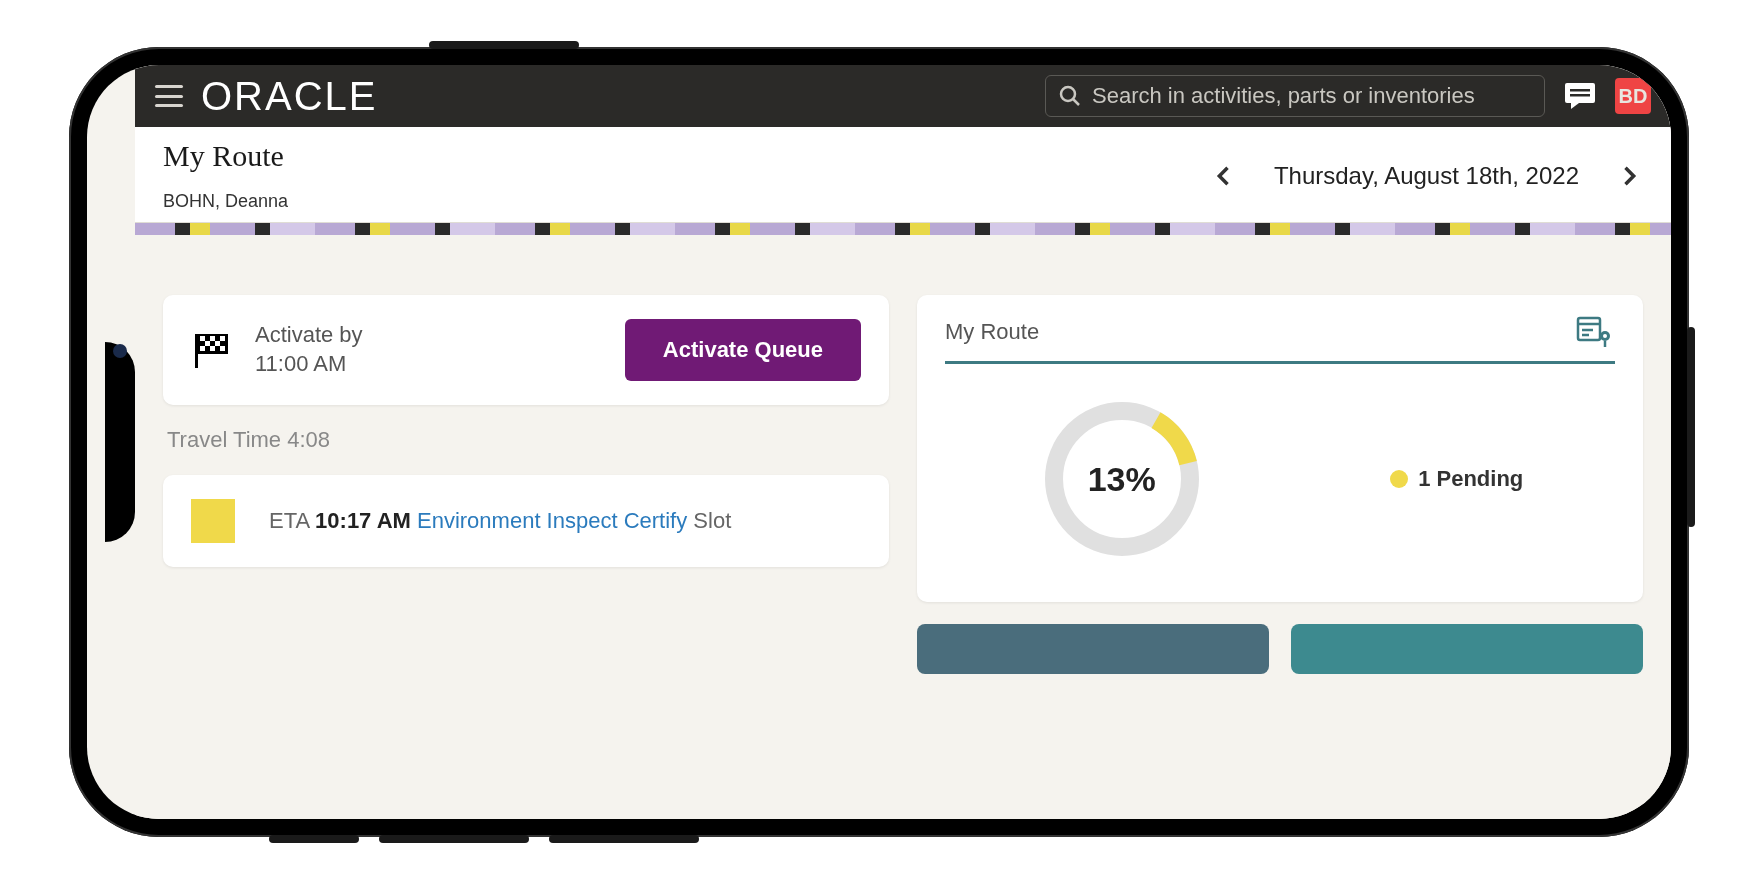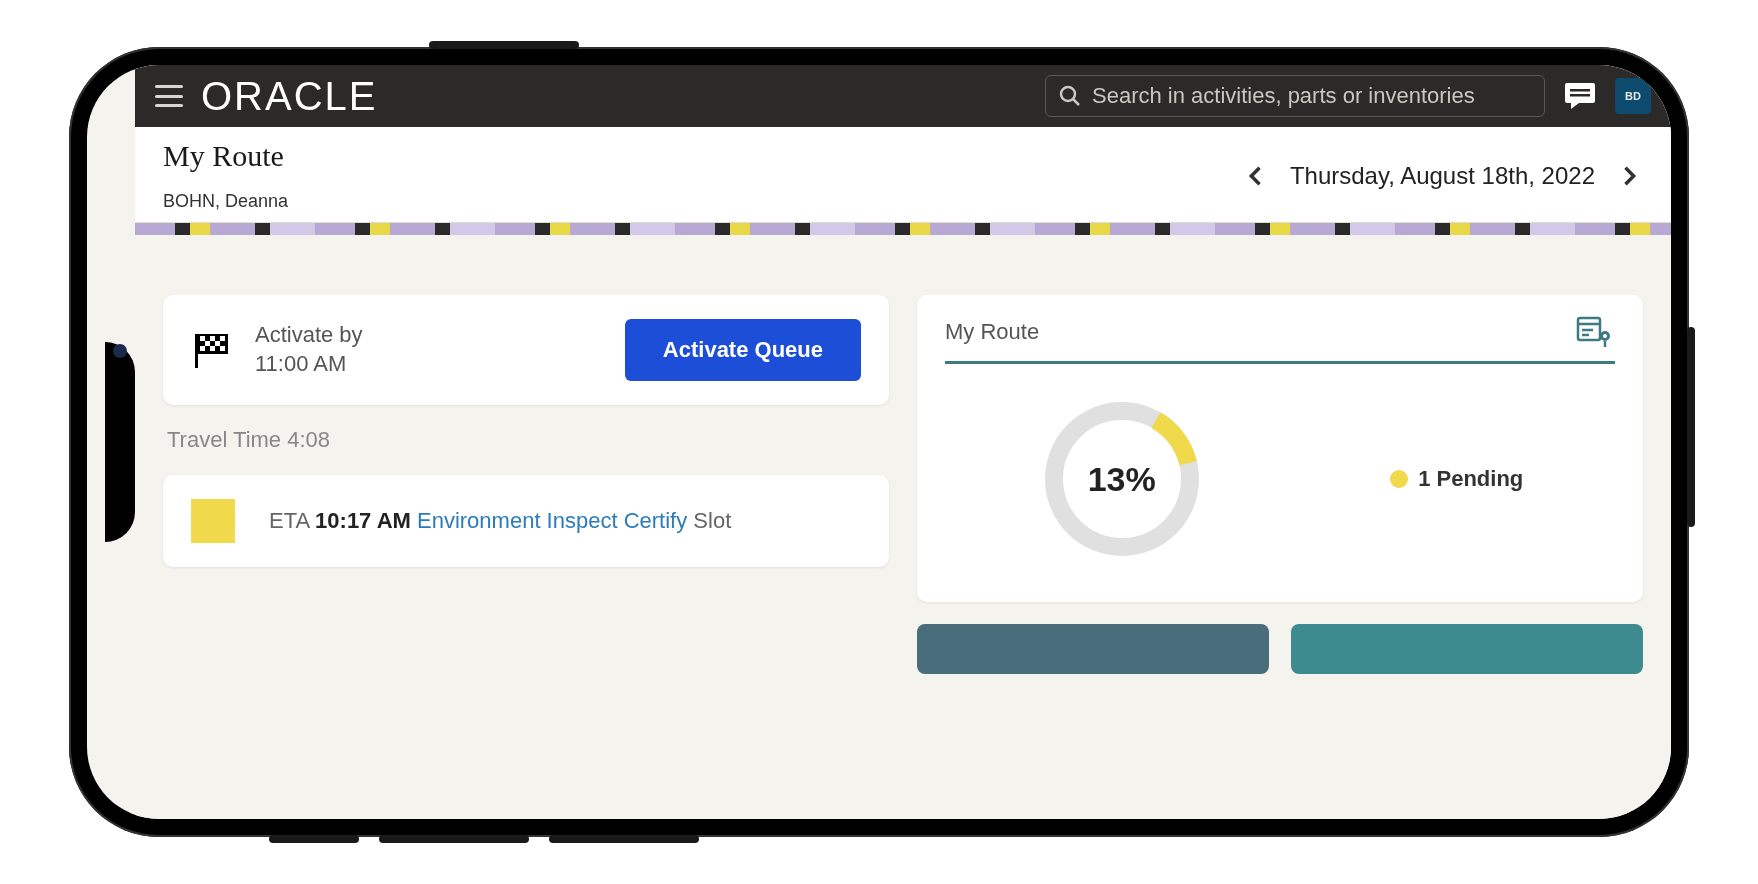--- a/index.html
+++ b/index.html
@@ -110,23 +110,23 @@
   }
   .search-input::placeholder { color: #c9c7c1; }
   .chat-icon {
     width: 34px;
     height: 30px;
     cursor: pointer;
   }
   .avatar {
     width: 36px;
     height: 36px;
-    background: #0c4a6e;
+    background: #ef4444;
     color: #e8e6e0;
-    font-size: 11px;
+    font-size: 20px;
     font-weight: 600;
     display: flex;
     align-items: center;
     justify-content: center;
     border-radius: 4px;
     cursor: pointer;
   }
   
   .subheader {
     background: #fff;
@@ -142,21 +142,21 @@
     color: #1a1a1a;
   }
   .username {
     font-size: 18px;
     color: #333;
     margin-top: 18px;
   }
   .date-nav {
     display: flex;
     align-items: center;
-    gap: 20px;
+    gap: 36px;
     font-size: 24px;
     color: #222;
   }
   .chev {
     width: 28px;
     height: 28px;
     cursor: pointer;
     color: #333;
   }
   .pattern-strip {
@@ -188,21 +188,21 @@
   }
   
   .activate-card {
     display: flex;
     align-items: center;
     gap: 20px;
   }
   .flag-icon { flex-shrink: 0; }
   .activate-text { flex: 1; color: #555; font-size: 22px; line-height: 1.3; }
   .activate-btn {
-    background: #1d4ed8;
+    background: #701a75;
     color: #fff;
     border: none;
     border-radius: 6px;
     padding: 18px 38px;
     font-size: 22px;
     font-weight: 600;
     cursor: pointer;
   }
   .travel-label {
     color: #888;

